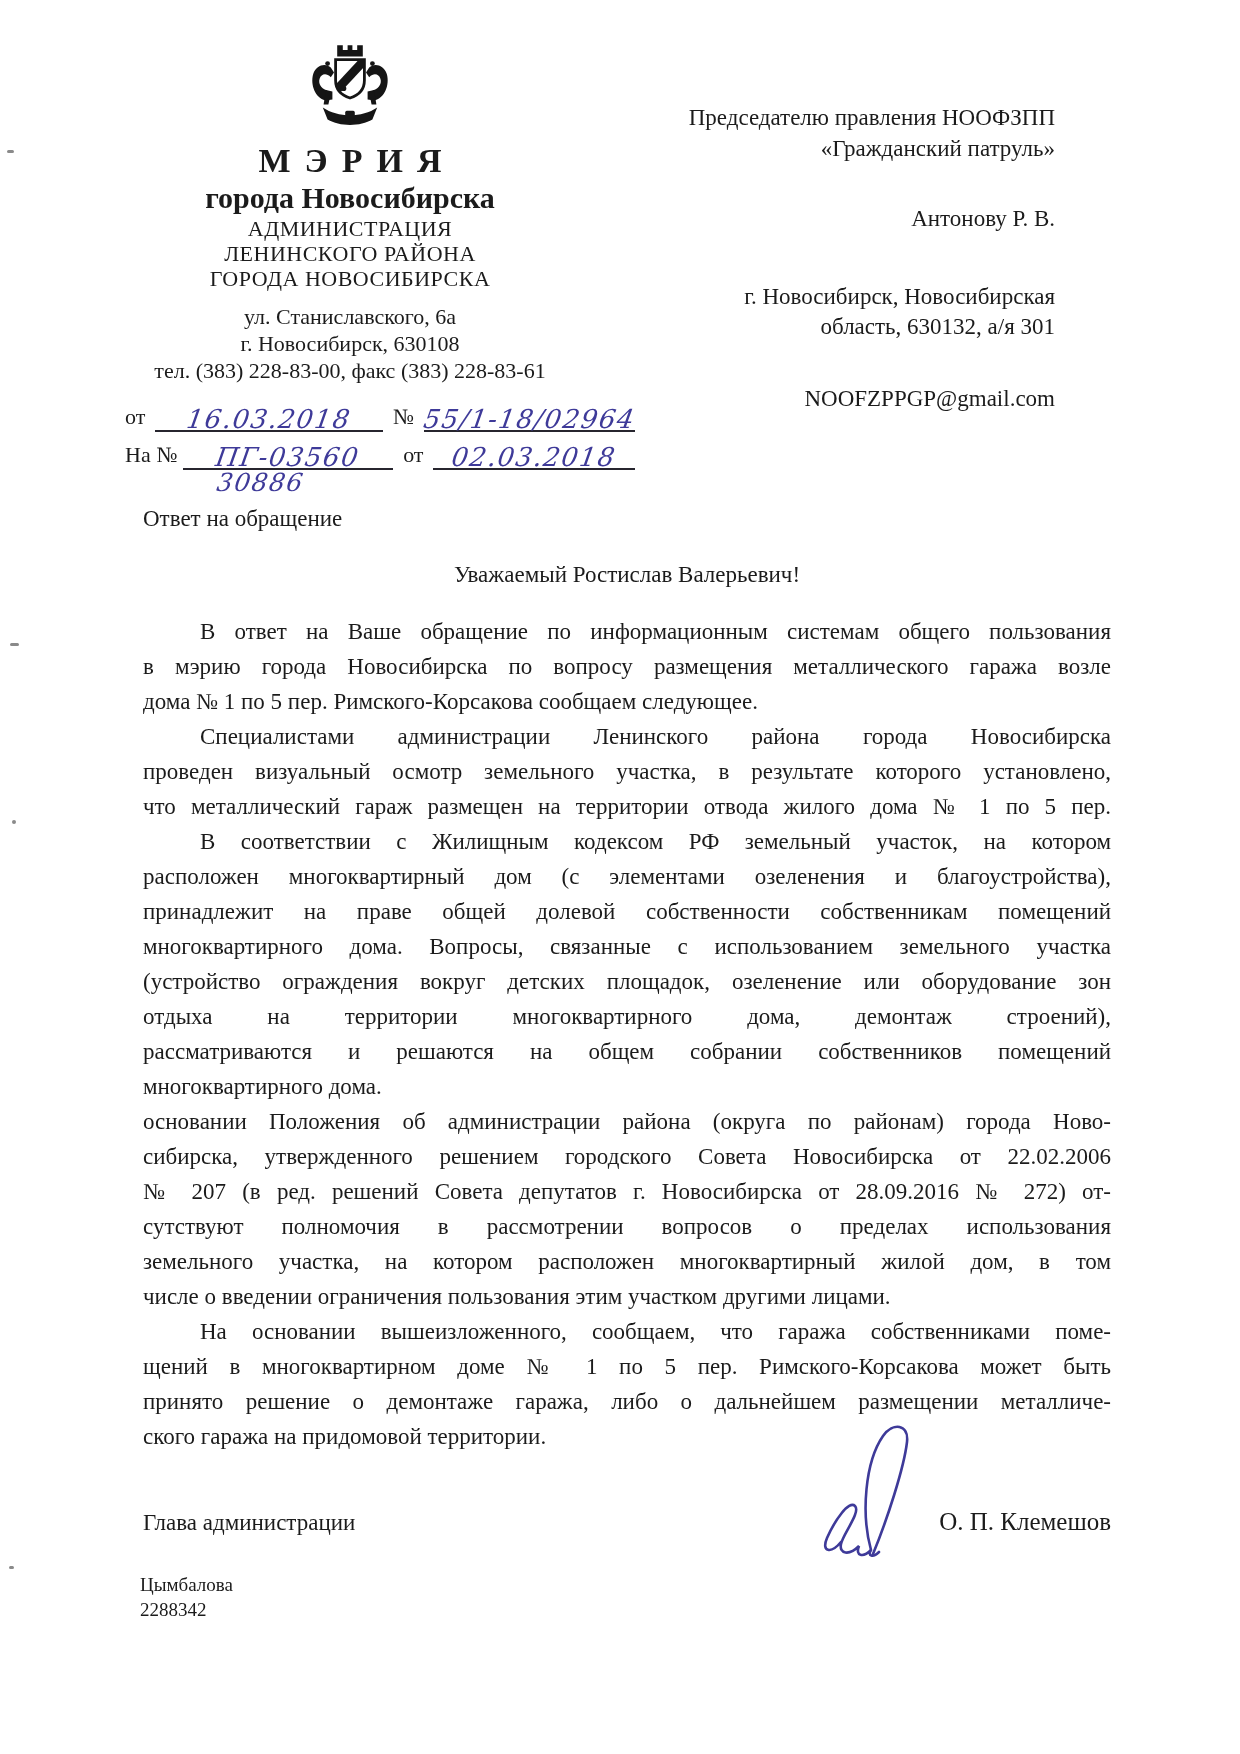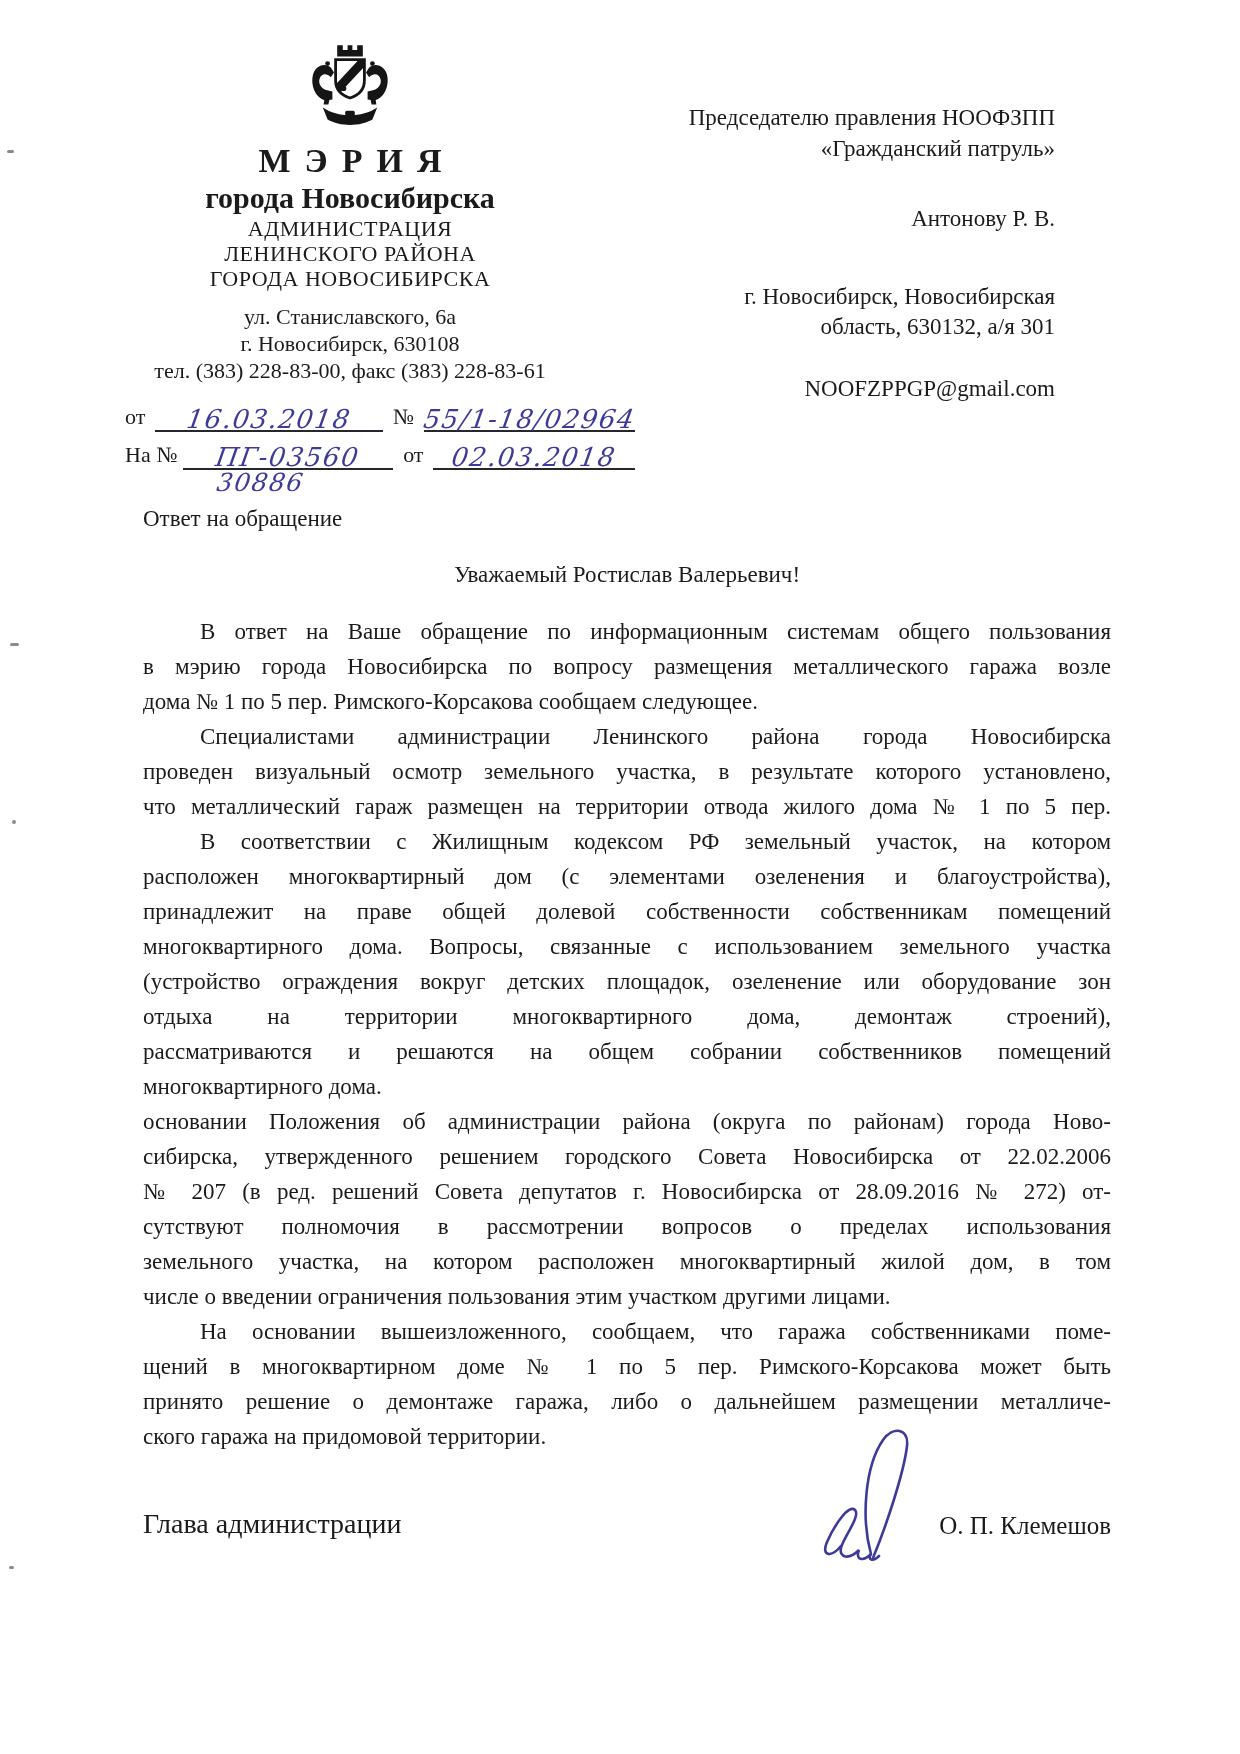--- a/index.html
+++ b/index.html
@@ -40,35 +40,35 @@
         transform:skewX(-9deg); display:inline-block; letter-spacing:1.5px;
         font-size:26px; line-height:26px; margin-bottom:-2px; white-space:nowrap; }
   .hw.below { position:absolute; top:100%; left:34px; margin-top:2px; font-size:25px; }
   .refs { margin-bottom:10px; }
 
   .right-col { width:440px; margin-left:40px; text-align:right; padding-top:60px; }
   .rcpt-line  { font-size:23px; line-height:31px; }
   .rcpt-name  { font-size:23px; margin-top:42px; }
   .rcpt-addr  { font-size:23px; line-height:30px; }
   .rcpt-addr.first { margin-top:50px; }
-  .rcpt-email { font-size:23px; margin-top:34px; }
+  .rcpt-email { font-size:23px; margin-top:44px; }
 
   
   .subject    { margin:26px 0 0 143px; font-size:23px; }
   .salutation { margin:30px 0 0 143px; width:968px; text-align:center; font-size:23px; }
   .body { margin:26px 0 0 143px; width:968px; font-size:23px; }
   .paragraph { margin:0; }
   .line { line-height:35px; text-align:left; }
   .line.just { text-align:justify; text-align-last:justify; }
   .line.first { text-indent:57px; }
 
   
   .sig-row { margin:54px 0 0 143px; width:968px; display:flex;
              justify-content:space-between; align-items:flex-end; }
-  .sig-title { font-size:28px; }
+  .sig-title { font-size:23px; }
   .sig-right { position:relative; display:flex; align-items:flex-end; }
   .autograph { position:absolute; right:186px; bottom:-28px; }
   .sig-name { font-size:25px; white-space:nowrap; }
 
   .footer { margin:36px 0 0 140px; font-size:19px; line-height:25px; }
 </style>
 </head>
 <body>
 
 <div class="page">
@@ -197,13 +197,17 @@
       <svg class="autograph" width="110" height="150" viewBox="0 0 110 150">
         <g stroke="#3e3a99" stroke-width="2.6" fill="none" stroke-linecap="round">
           <path d="M26 128 C 16 140 6 138 12 124 C 20 106 34 86 40 92 C 46 98 28 120 26 130 C 24 140 34 142 44 132 C 40 142 48 144 56 136 C 52 142 58 144 64 138"></path>
           <path d="M56 136 C 46 100 50 48 68 22 C 78 8 94 10 92 28 C 89 54 72 106 58 140"></path>
         </g>
       </svg>
       <span class="sig-name">О. П. Клемешов</span>
     </div>
   </div>
 
+  <div class="footer">
+    <div>Цымбалова</div>
+    <div>2288342</div>
+  </div>
 </div>
 
 </body></html>

